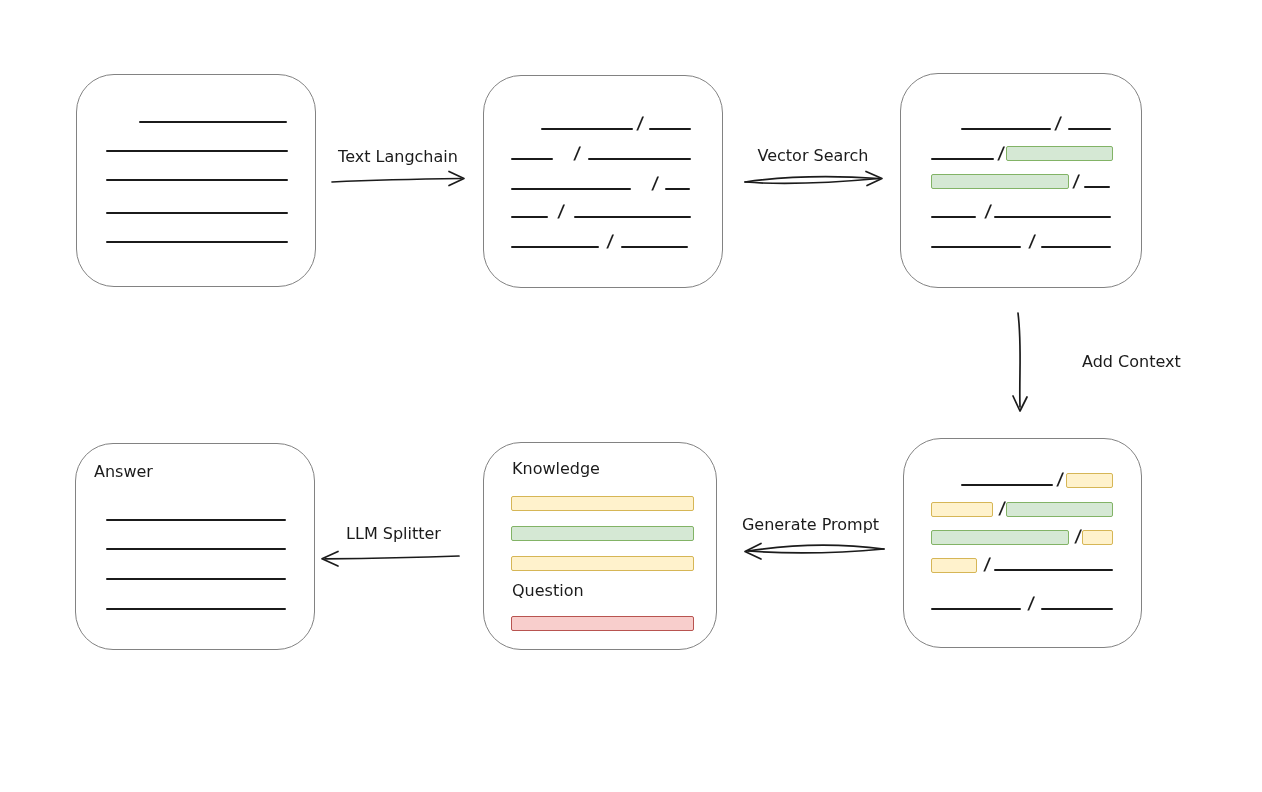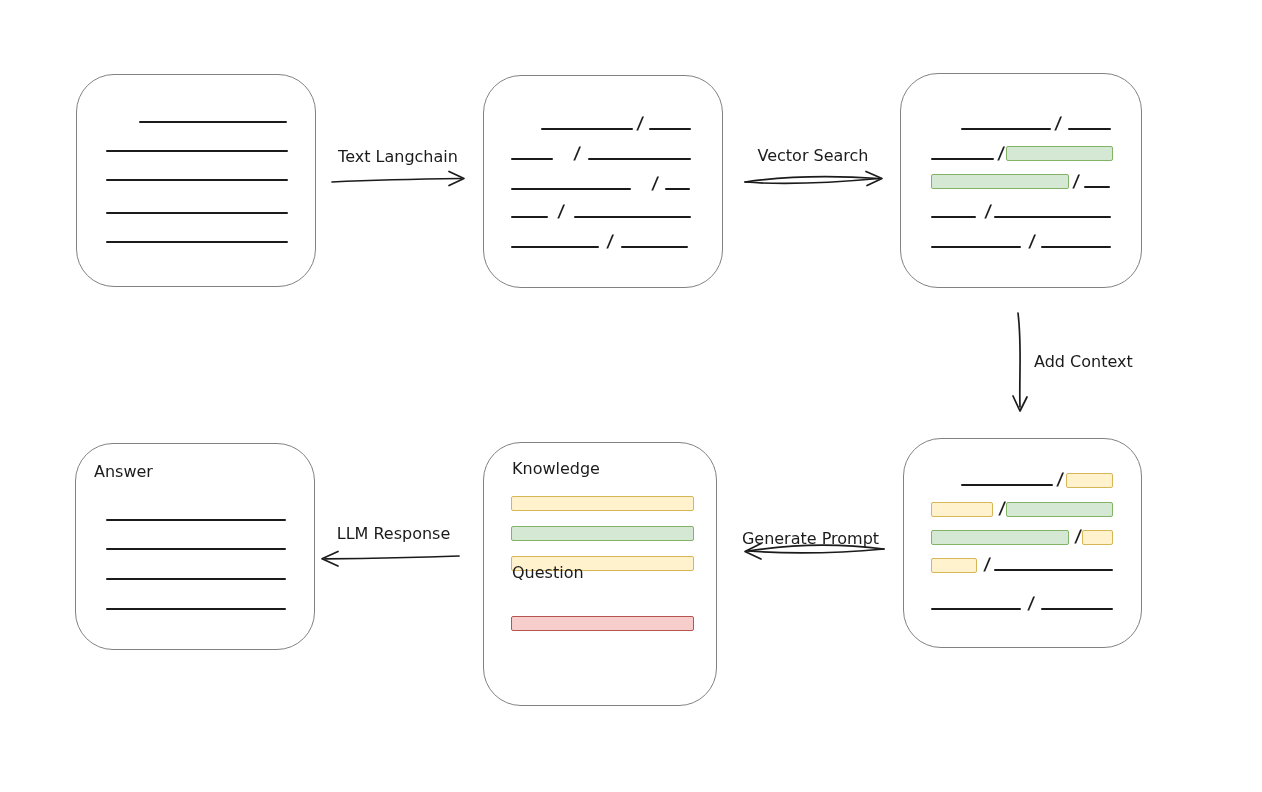--- a/index.html
+++ b/index.html
@@ -51,23 +51,23 @@
       <path d="M761 543.5 L745 551.5 L761 559"></path>
     </g>
     <g>
       <path d="M459 556 C420 557.5 370 558.5 325 558.8"></path>
       <path d="M338 551.5 L322 558.8 L338 566"></path>
     </g>
   </svg>
 
   <div class="lbl center" style="left:332px;top:147px;width:132px">Text Langchain</div>
   <div class="lbl center" style="left:743px;top:146px;width:140px">Vector Search</div>
-  <div class="lbl" style="left:1034px;top:352px">Add Context</div>
-  <div class="lbl center" style="left:733px;top:529px;width:155px">Generate Prompt</div>
-  <div class="lbl center" style="left:327px;top:524px;width:133px">LLM Response</div>
+  <div class="lbl" style="left:1082px;top:352px">Add Context</div>
+  <div class="lbl center" style="left:733px;top:515px;width:155px">Generate Prompt</div>
+  <div class="lbl center" style="left:327px;top:524px;width:133px">LLM Splitter</div>
 
 
   <div class="node" style="left:76px;top:74px;width:240px;height:213px">
     <div class="hline" style="left:62px;top:46px;width:148px"></div>
     <div class="hline" style="left:29px;top:75px;width:182px"></div>
     <div class="hline" style="left:29px;top:104px;width:182px"></div>
     <div class="hline" style="left:29px;top:137px;width:182px"></div>
     <div class="hline" style="left:29px;top:166px;width:182px"></div>
   </div>
 
@@ -130,26 +130,26 @@
 
     <div class="chip yellow" style="left:27px;top:119px;width:46px"></div>
     <span class="slash" style="left:80px;top:117px">/</span>
     <div class="hline" style="left:90px;top:130px;width:119px"></div>
 
     <div class="hline" style="left:27px;top:169px;width:90px"></div>
     <span class="slash" style="left:124px;top:156px">/</span>
     <div class="hline" style="left:137px;top:169px;width:72px"></div>
   </div>
 
-  <div class="node" style="left:483px;top:442px;width:234px;height:264px">
+  <div class="node" style="left:483px;top:442px;width:234px;height:208px">
     <div class="lbl" style="left:28px;top:16px">Knowledge</div>
     <div class="chip yellow" style="left:27px;top:53px;width:183px"></div>
     <div class="chip green" style="left:27px;top:83px;width:183px"></div>
     <div class="chip yellow" style="left:27px;top:113px;width:183px"></div>
-    <div class="lbl" style="left:28px;top:120px">Question</div>
+    <div class="lbl" style="left:28px;top:138px">Question</div>
     <div class="chip red" style="left:27px;top:173px;width:183px"></div>
   </div>
 
   <div class="node" style="left:75px;top:443px;width:240px;height:207px">
     <div class="lbl" style="left:18px;top:18px">Answer</div>
     <div class="hline" style="left:30px;top:75px;width:180px"></div>
     <div class="hline" style="left:30px;top:104px;width:180px"></div>
     <div class="hline" style="left:30px;top:134px;width:180px"></div>
     <div class="hline" style="left:30px;top:164px;width:180px"></div>
   </div>

